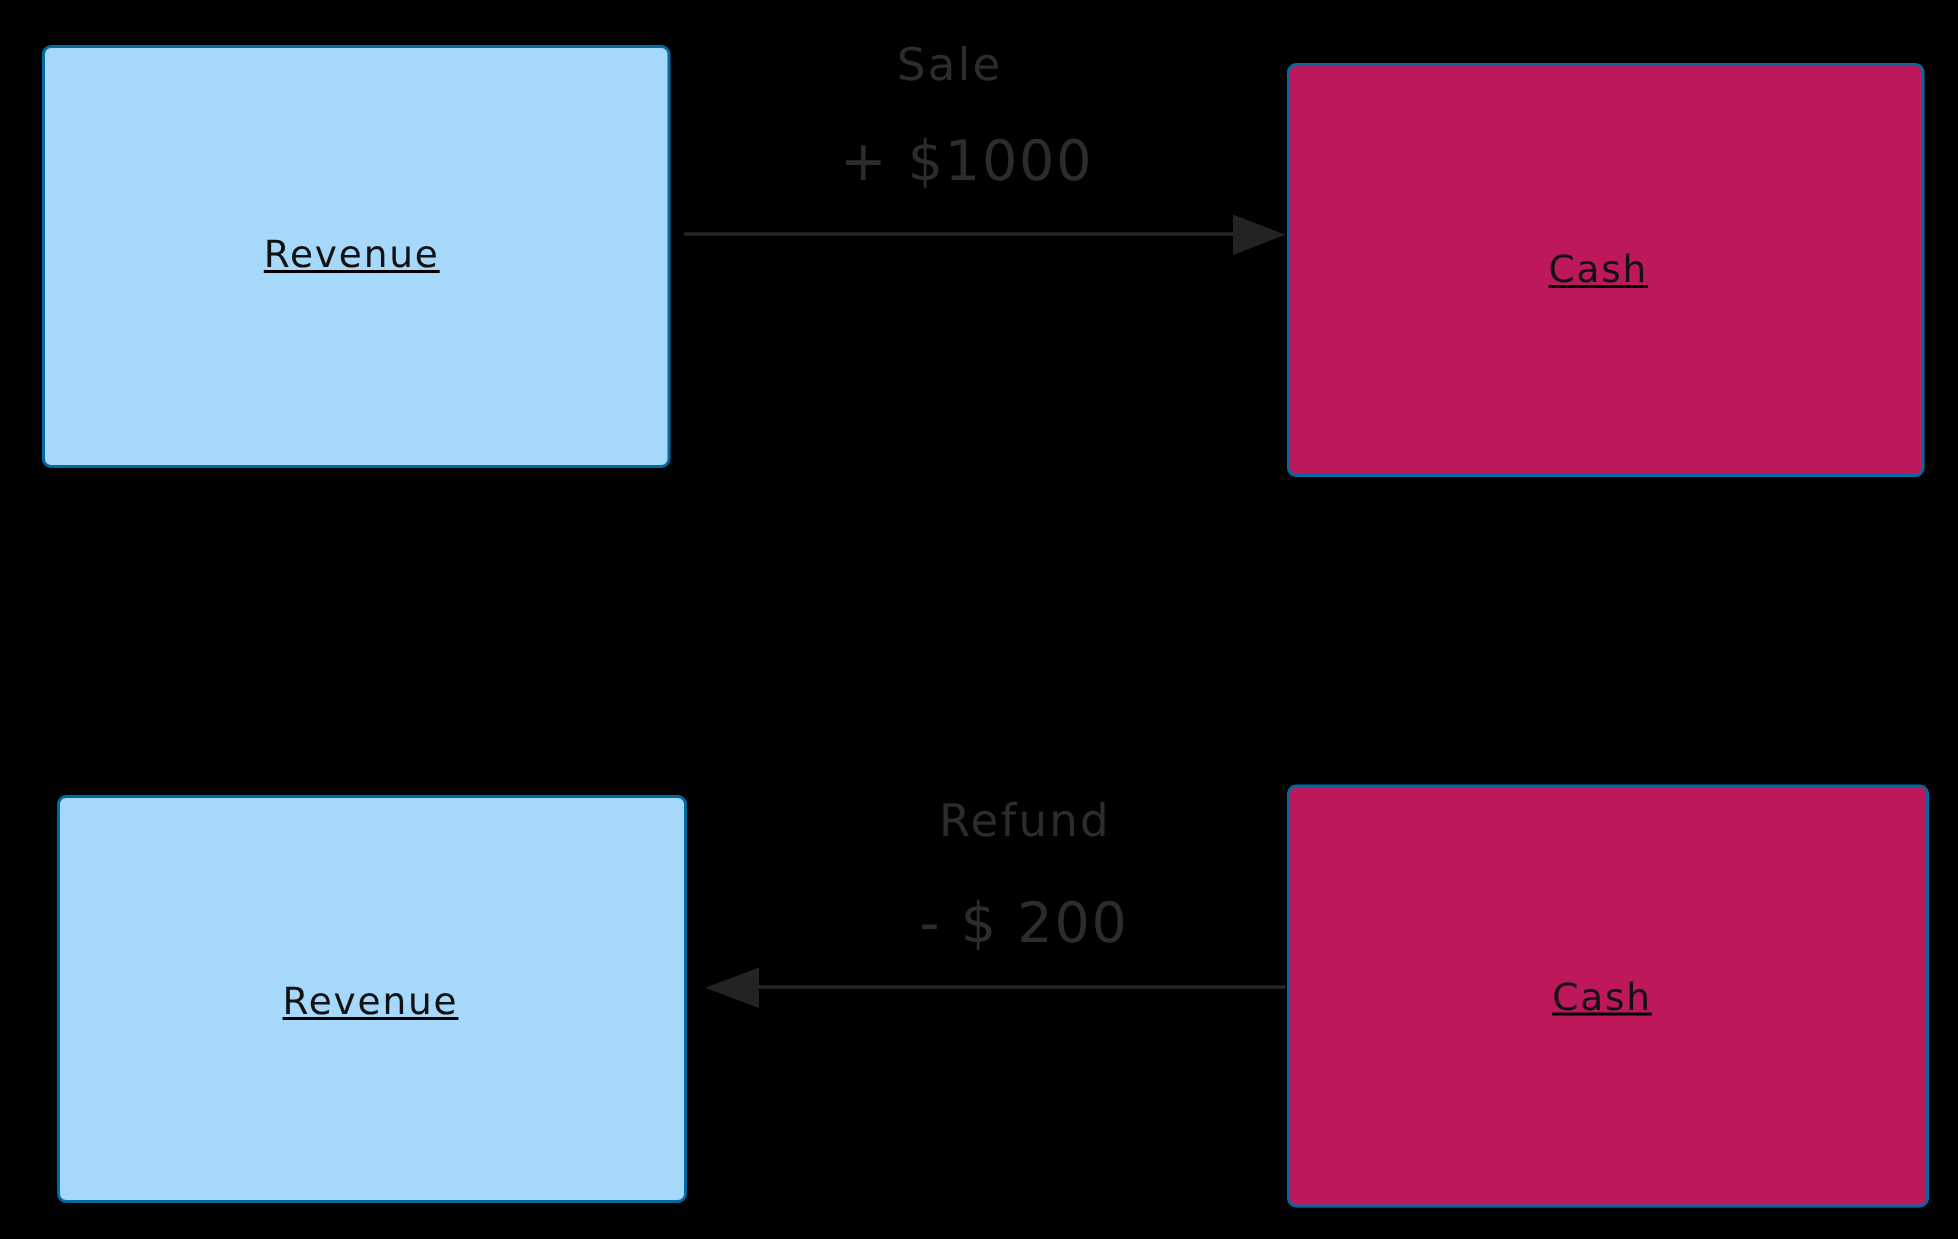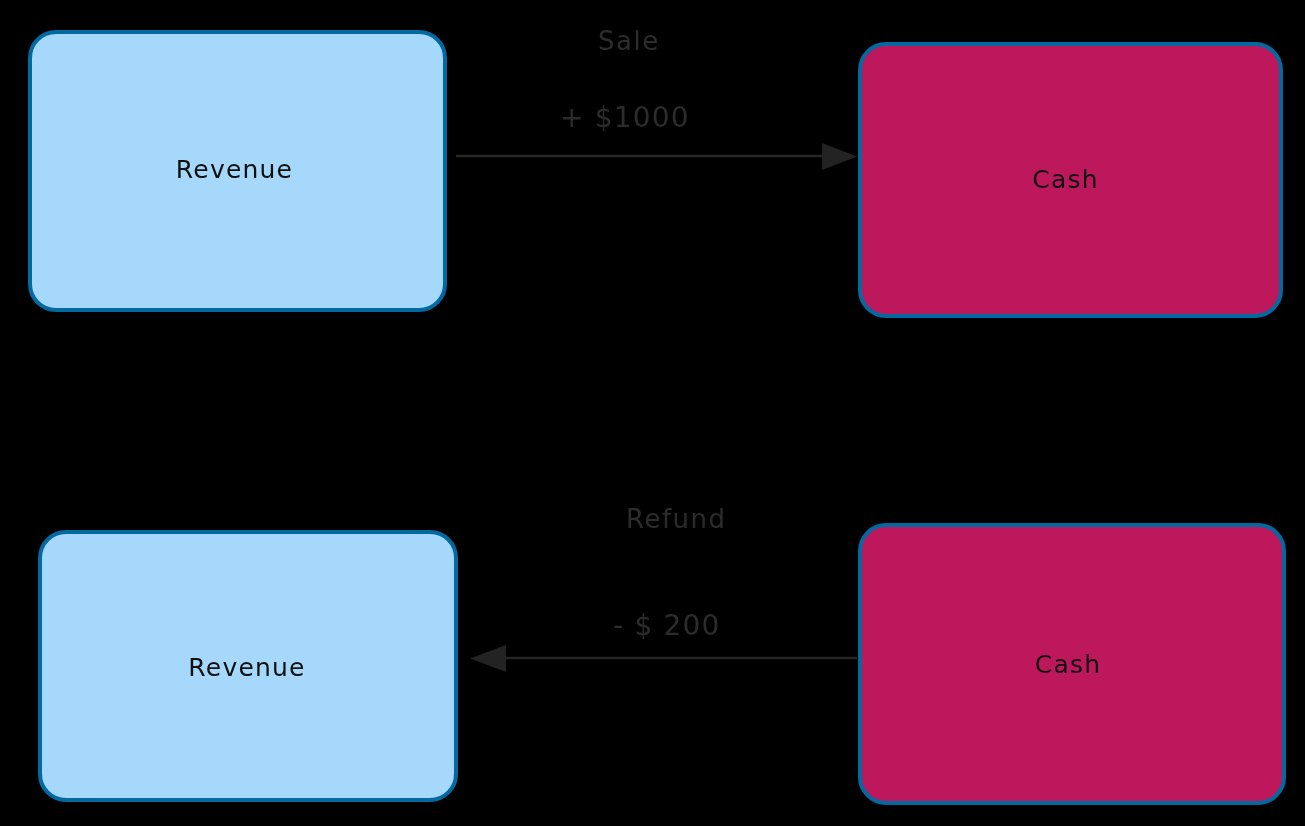--- a/index.html
+++ b/index.html
@@ -12,25 +12,26 @@
     position: relative;
     width: 1305px;
     height: 826px;
     background: #000000;
     overflow: hidden;
     font-family: "DejaVu Sans", "Liberation Sans", sans-serif;
   }
   .node {
     position: absolute;
     box-sizing: border-box;
-    border-radius: 28px;
-    border: 4px solid #0369a1;
+    border-radius: 6px;
+    border: 2px solid #0369a1;
     display: flex;
     align-items: center;
     justify-content: center;
+    text-decoration: underline;
   }
   .node-label {
     font-size: 25px;
     color: #111111;
     letter-spacing: 1.2px;
     font-weight: 400;
     white-space: nowrap;
   }
   .node.blue  { background: #a5d8fb; }
   .node.yellow{ background: #be185d; }
@@ -60,30 +61,30 @@
   .edge-line {
     stroke: #262626;
     stroke-width: 2.4;
     fill: none;
   }
   .arrow-head { fill: #232323; }
 
   .edge-label {
     position: absolute;
     color: #2c2c2c;
-    font-size: 26px;
+    font-size: 30px;
     letter-spacing: 1.5px;
     white-space: nowrap;
     font-weight: 400;
   }
-  .edge-label.sub { font-size: 28px; letter-spacing: 1.2px; margin-top: 15px; }
+  .edge-label.sub { font-size: 37px; letter-spacing: 1.2px; }
 
   #label-sale        { left: 598px; top: 26px; }
   #label-sale-amount { left: 560px; top: 86px; }
-  #label-refund        { left: 626px; top: 504px; }
+  #label-refund        { left: 626px; top: 530px; }
   #label-refund-amount { left: 613px; top: 594px; }
 </style>
 </head>
 <body>
 
 <div id="canvas">
 
   <div class="node blue" id="node-revenue-top">
     <span class="node-label">Revenue</span>
   </div>

